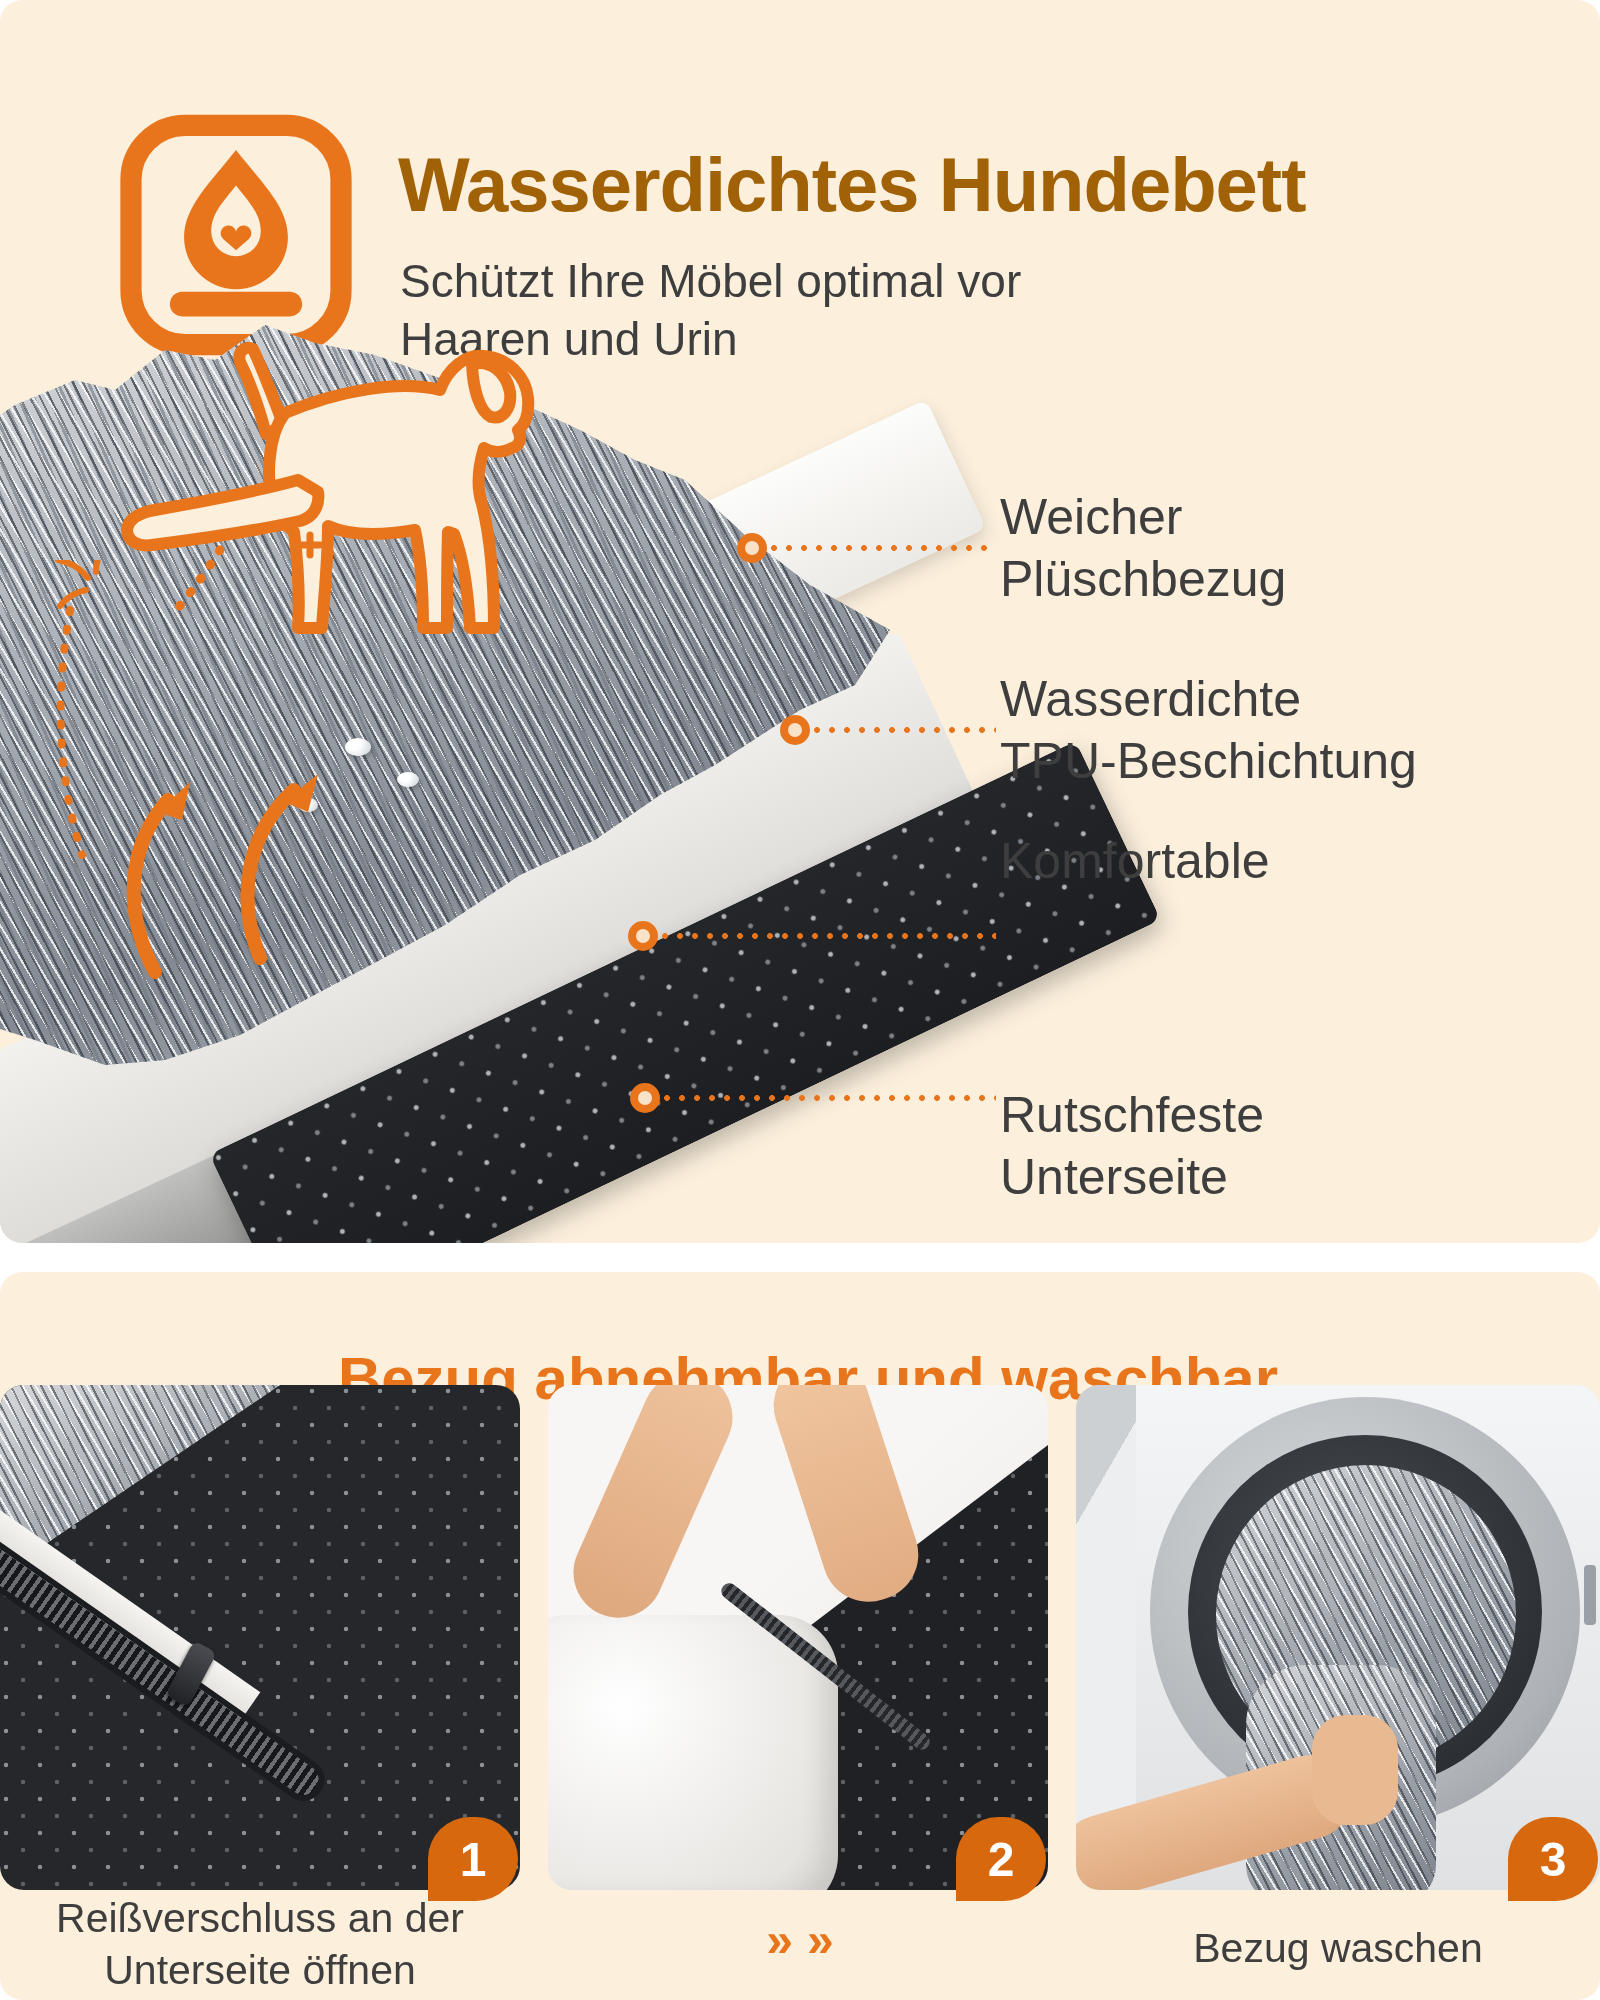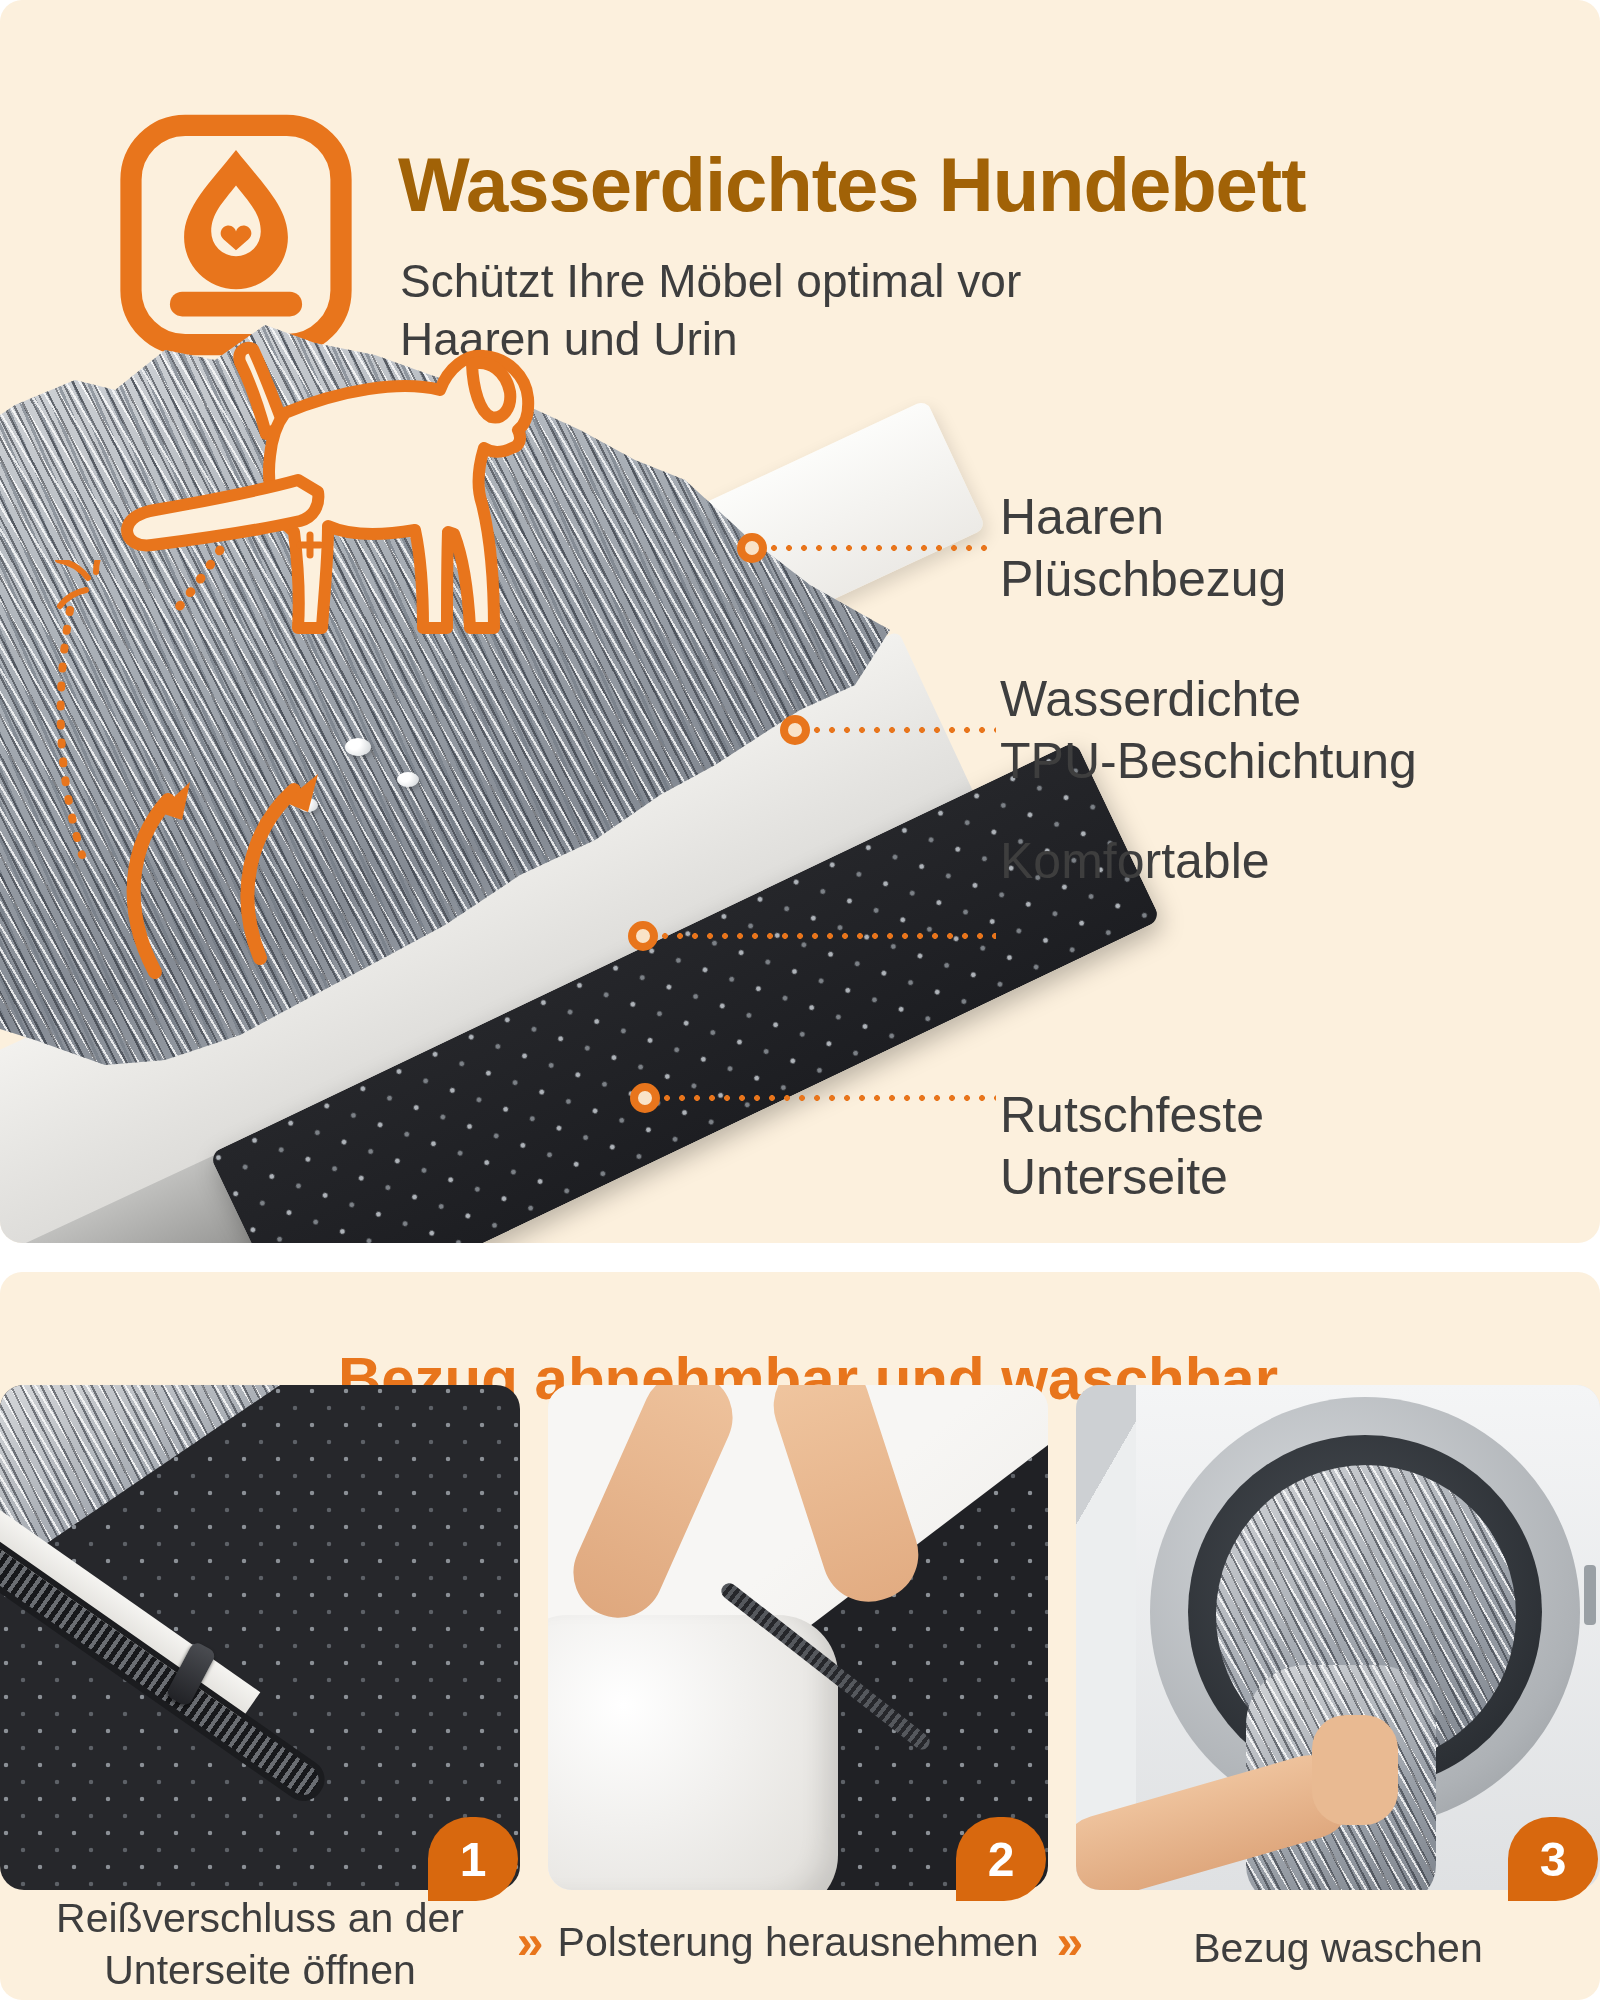--- a/index.html
+++ b/index.html
@@ -165,21 +165,21 @@
           <path d="M230,398 C 205,336 218,272 264,230" stroke-width="14"></path>
         </g>
         <path d="M128,252 L160,222 L152,260 Z" fill="#E8751C"></path>
         <path d="M254,242 L288,214 L278,252 Z" fill="#E8751C"></path>
       </svg>
     </div>
 
     <div class="dotmark" style="left:737px;top:533px;"></div>
     <div class="lead" style="left:770px;top:544px;width:226px;"></div>
     <div class="callout-label" style="top:486px;">
-      <span>Haaren</span><br><span>Plüschbezug</span></div>
+      <span>Weicher</span><br><span>Plüschbezug</span></div>
 
     <div class="dotmark" style="left:780px;top:715px;"></div>
     <div class="lead" style="left:813px;top:726px;width:183px;"></div>
     <div class="callout-label" style="top:668px;">
       <span>Wasserdichte</span><br><span>TPU-Beschichtung</span></div>
 
     <div class="dotmark" style="left:628px;top:921px;"></div>
     <div class="lead" style="left:661px;top:932px;width:335px;"></div>
     <div class="callout-label" style="top:830px;">
       <span>Komfortable</span><br></div>
@@ -234,20 +234,19 @@
     <div class="badge" style="left:1508px;">
         <span>3</span>
       </div>
 
     <div class="caption" style="left:10px;top:620px;width:500px;">
       <span>Reißverschluss an der</span><br>
       <span>Unterseite öffnen</span>
     </div>
     <div class="caption cap-row" style="left:498px;top:644px;width:600px;">
       <span class="chevron">»</span>
-      <span>Polsterung herausnehmen</span>
       <span class="chevron">»</span>
     </div>
     <div class="caption" style="left:1088px;top:650px;width:500px;">
       <span>Bezug waschen</span>
     </div>
   </section>
 </div>
 
 </body></html>

